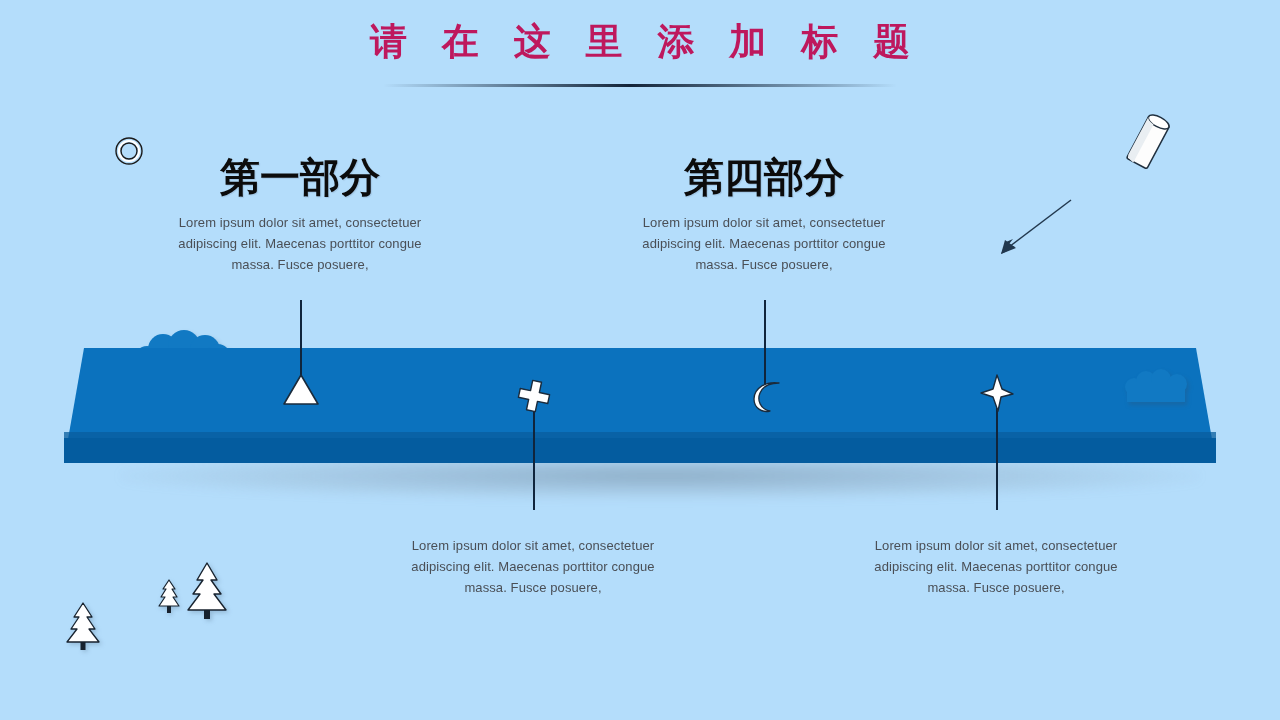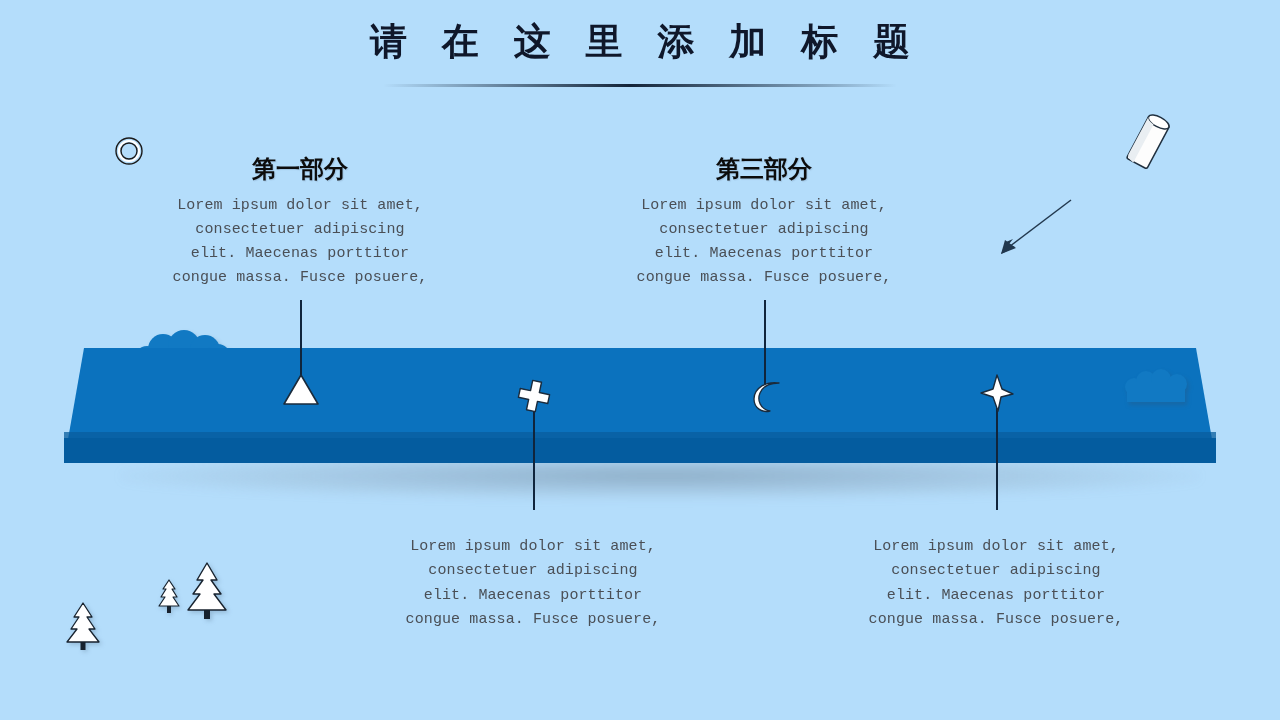--- a/index.html
+++ b/index.html
@@ -17,21 +17,21 @@
 
   
   #title-block {
     position:absolute; top:22px; left:0; width:1280px;
     text-align:center;
   }
   #title-text {
     font-family:"DejaVu Sans", sans-serif;
     font-size:37px;
     font-weight:bold;
-    color:#0f172a;
+    color:#be185d;
     letter-spacing:11px;
     text-indent:11px;
     line-height:1.1;
   }
   #title-rule {
     position:absolute; top:84px; left:383px;
     width:514px; height:3px;
     background:linear-gradient(to right,
         rgba(10,25,45,0) 0%,
         rgba(10,25,45,0.28) 14%,
@@ -73,29 +73,29 @@
   .bush .lump { position:absolute; background:#1179c3; border-radius:50%; }
   .bush .base { position:absolute; background:#1179c3; }
 
   
   .connector { position:absolute; width:2px; background:#10253c; }
   .marker { position:absolute; }
 
   
   .section { position:absolute; width:260px; text-align:center; }
   .sec-title {
-    font-family:Liberation Sans, sans-serif;
-    font-size:24px; font-weight:bold; color:#0c0c0c;
+    font-family:Liberation Serif, serif;
+    font-size:40px; font-weight:bold; color:#0c0c0c;
     line-height:1.15; letter-spacing:0px;
     text-shadow:1px 1px 1px rgba(120,150,180,.35);
   }
   .sec-body {
     margin-top:11px;
-    font-family:Liberation Mono, monospace;
-    font-size:15px; color:#4a4f56; line-height:1.62;
+    font-family:Liberation Sans, sans-serif;
+    font-size:13px; color:#4a4f56; line-height:1.62;
     letter-spacing:.1px;
   }
 
   
   #deco-ring { position:absolute; left:112px; top:134px; }
   #deco-cylinder { position:absolute; left:1116px; top:108px; }
   #deco-arrow { position:absolute; left:995px; top:198px; }
   .tree { position:absolute; }
 </style>
 </head>
@@ -189,21 +189,21 @@
       <path d="M21 3 L26 17 L37 22 L25 25 L22 39 L17 25 L5 21 L17 17 Z" fill="#ffffff" stroke="#1a2b3c" stroke-width="1.4" stroke-linejoin="round"></path>
     </svg>
   </div>
 
   <div class="section" style="left:170px; top:155px;">
     <div class="sec-title">第一部分</div>
     <div class="sec-body">Lorem ipsum dolor sit amet, consectetuer adipiscing elit. Maecenas porttitor congue massa. Fusce posuere,</div>
   </div>
 
   <div class="section" style="left:634px; top:155px;">
-    <div class="sec-title">第三部分</div>
+    <div class="sec-title">第四部分</div>
     <div class="sec-body">Lorem ipsum dolor sit amet, consectetuer adipiscing elit. Maecenas porttitor congue massa. Fusce posuere,</div>
   </div>
 
   <div class="section" style="left:403px; top:524px;">
     <div class="sec-body">Lorem ipsum dolor sit amet, consectetuer adipiscing elit. Maecenas porttitor congue massa. Fusce posuere,</div>
   </div>
 
   <div class="section" style="left:866px; top:524px;">
     <div class="sec-body">Lorem ipsum dolor sit amet, consectetuer adipiscing elit. Maecenas porttitor congue massa. Fusce posuere,</div>
   </div>

